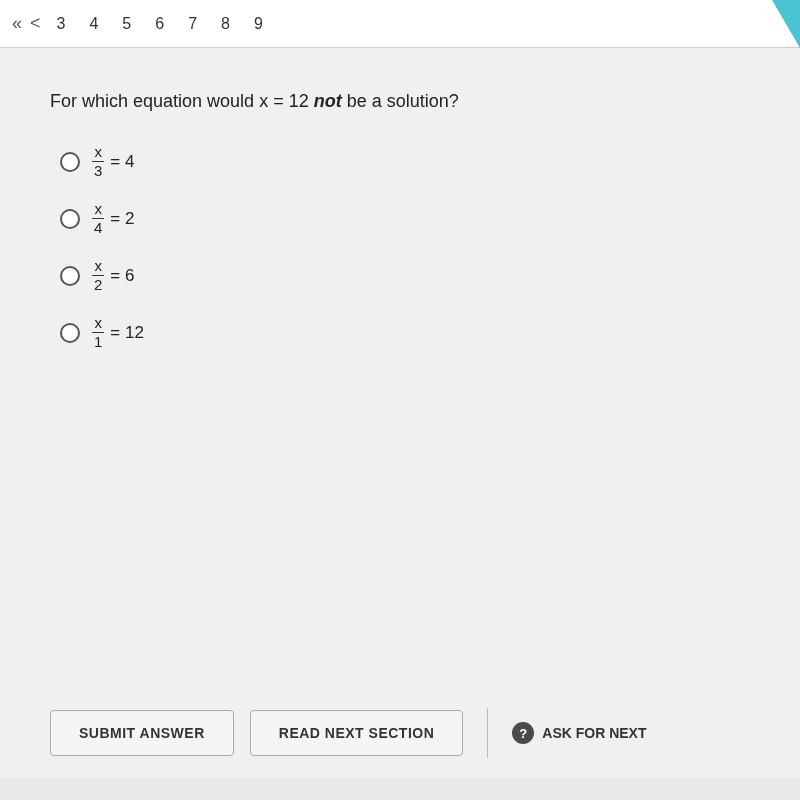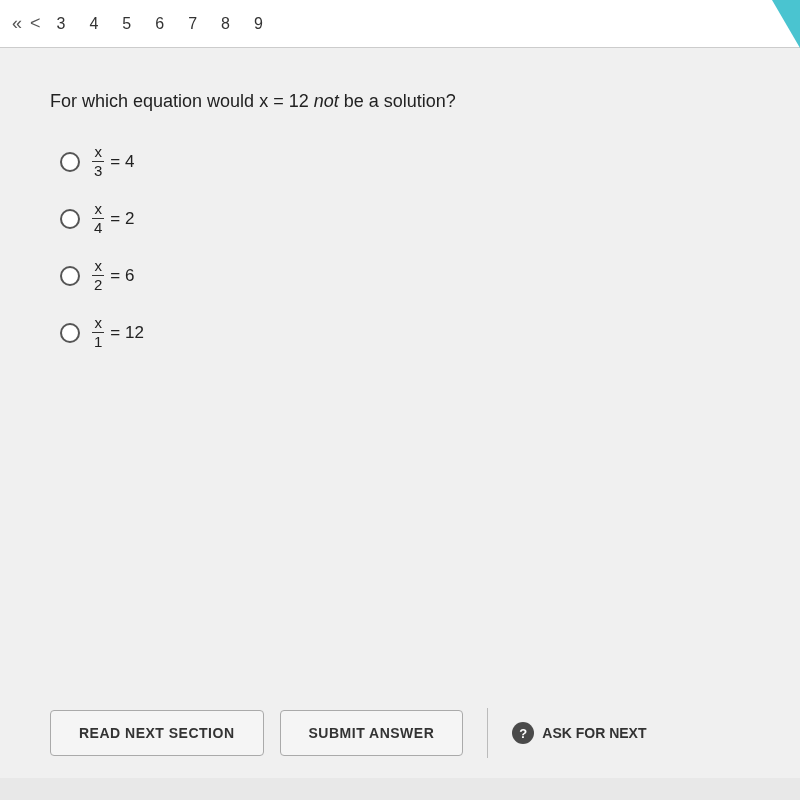--- a/index.html
+++ b/index.html
@@ -62,21 +62,21 @@
 
     .question-text {
       font-size: 18px;
       color: #222;
       margin-bottom: 28px;
       line-height: 1.5;
     }
 
     .question-text em {
       font-style: italic;
-      font-weight: normal;
+      font-weight: bold;
     }
 
     .options-list {
       list-style: none;
       display: flex;
       flex-direction: column;
       gap: 20px;
       margin-left: 10px;
     }
 
@@ -245,20 +245,20 @@
           <span class="denominator">1</span>
         </span>
         <span>= 12</span>
       </div>
     </li>
 
   </ul>
 </div>
 
 <div class="action-bar">
+  <button class="action-btn">SUBMIT ANSWER</button>
   <button class="action-btn">READ NEXT SECTION</button>
-  <button class="action-btn">SUBMIT ANSWER</button>
   <div class="divider"></div>
   <div class="ask-help">
     <div class="help-icon">?</div>
     <span>ASK FOR NEXT</span>
   </div>
 </div>
 
 </body></html>

